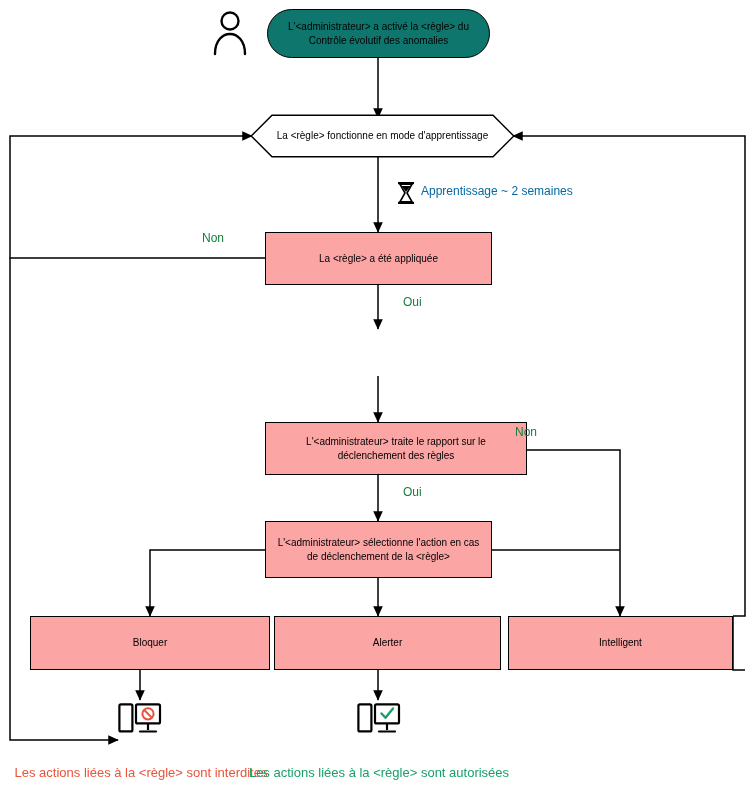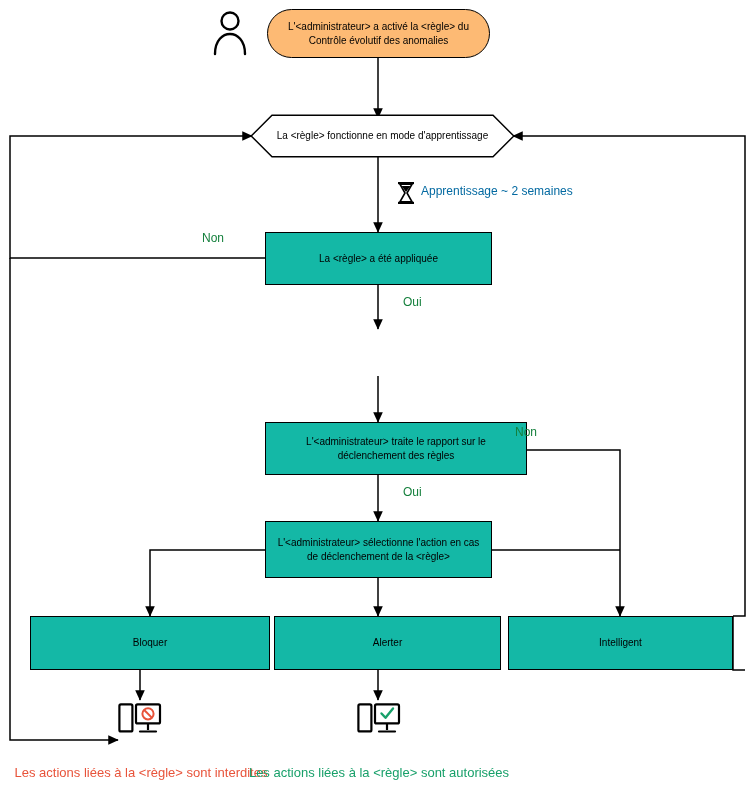--- a/index.html
+++ b/index.html
@@ -25,21 +25,21 @@
     align-items: center;
     justify-content: center;
     text-align: center;
     font-size: 10px;
     line-height: 1.35;
     color: #000;
     padding: 2px 6px;
   }
   .rect {
     border: 1.5px solid #000;
-    background: #14b8a6;
+    background: #fca5a5;
   }
   .hexwrap {
     position: absolute;
     box-sizing: border-box;
   }
   .hexwrap svg {
     position: absolute;
     left: 0;
     top: 0;
     overflow: visible;
@@ -55,21 +55,21 @@
     text-align: center;
     font-size: 10px;
     line-height: 1.35;
     padding: 0 26px;
     box-sizing: border-box;
   }
   .roundwrap {
     position: absolute;
     box-sizing: border-box;
     border: 1.5px solid #000;
-    background: #fdba74;
+    background: #0f766e;
     border-radius: 30px;
     display: flex;
     align-items: center;
     justify-content: center;
     text-align: center;
     font-size: 10px;
     line-height: 1.4;
     padding: 0 14px;
   }
   .edge-label {

